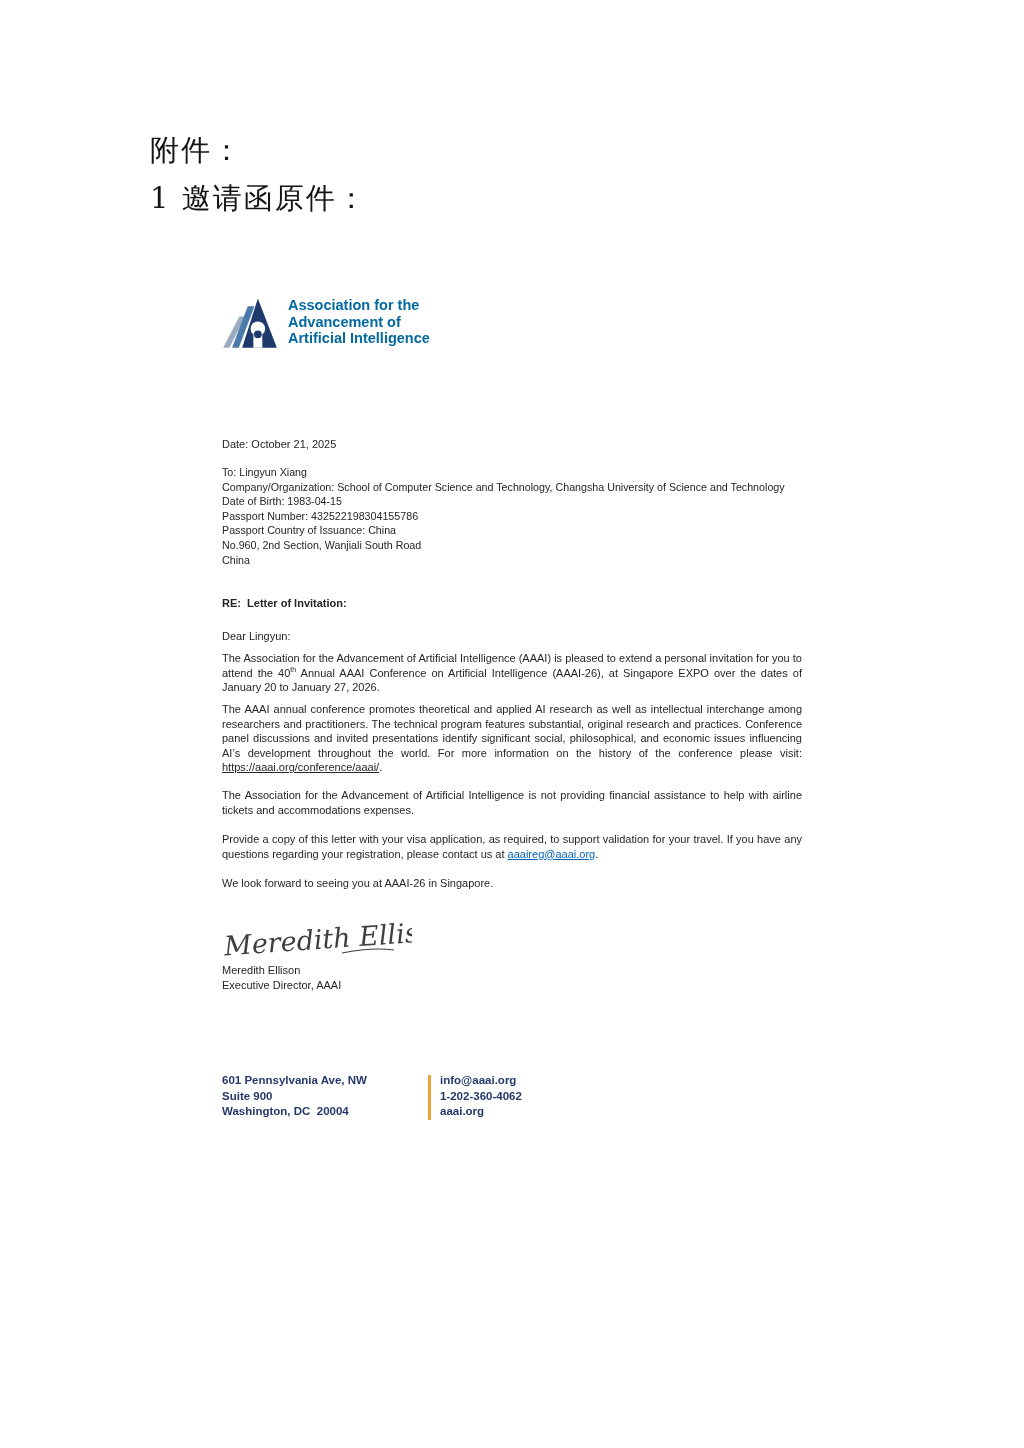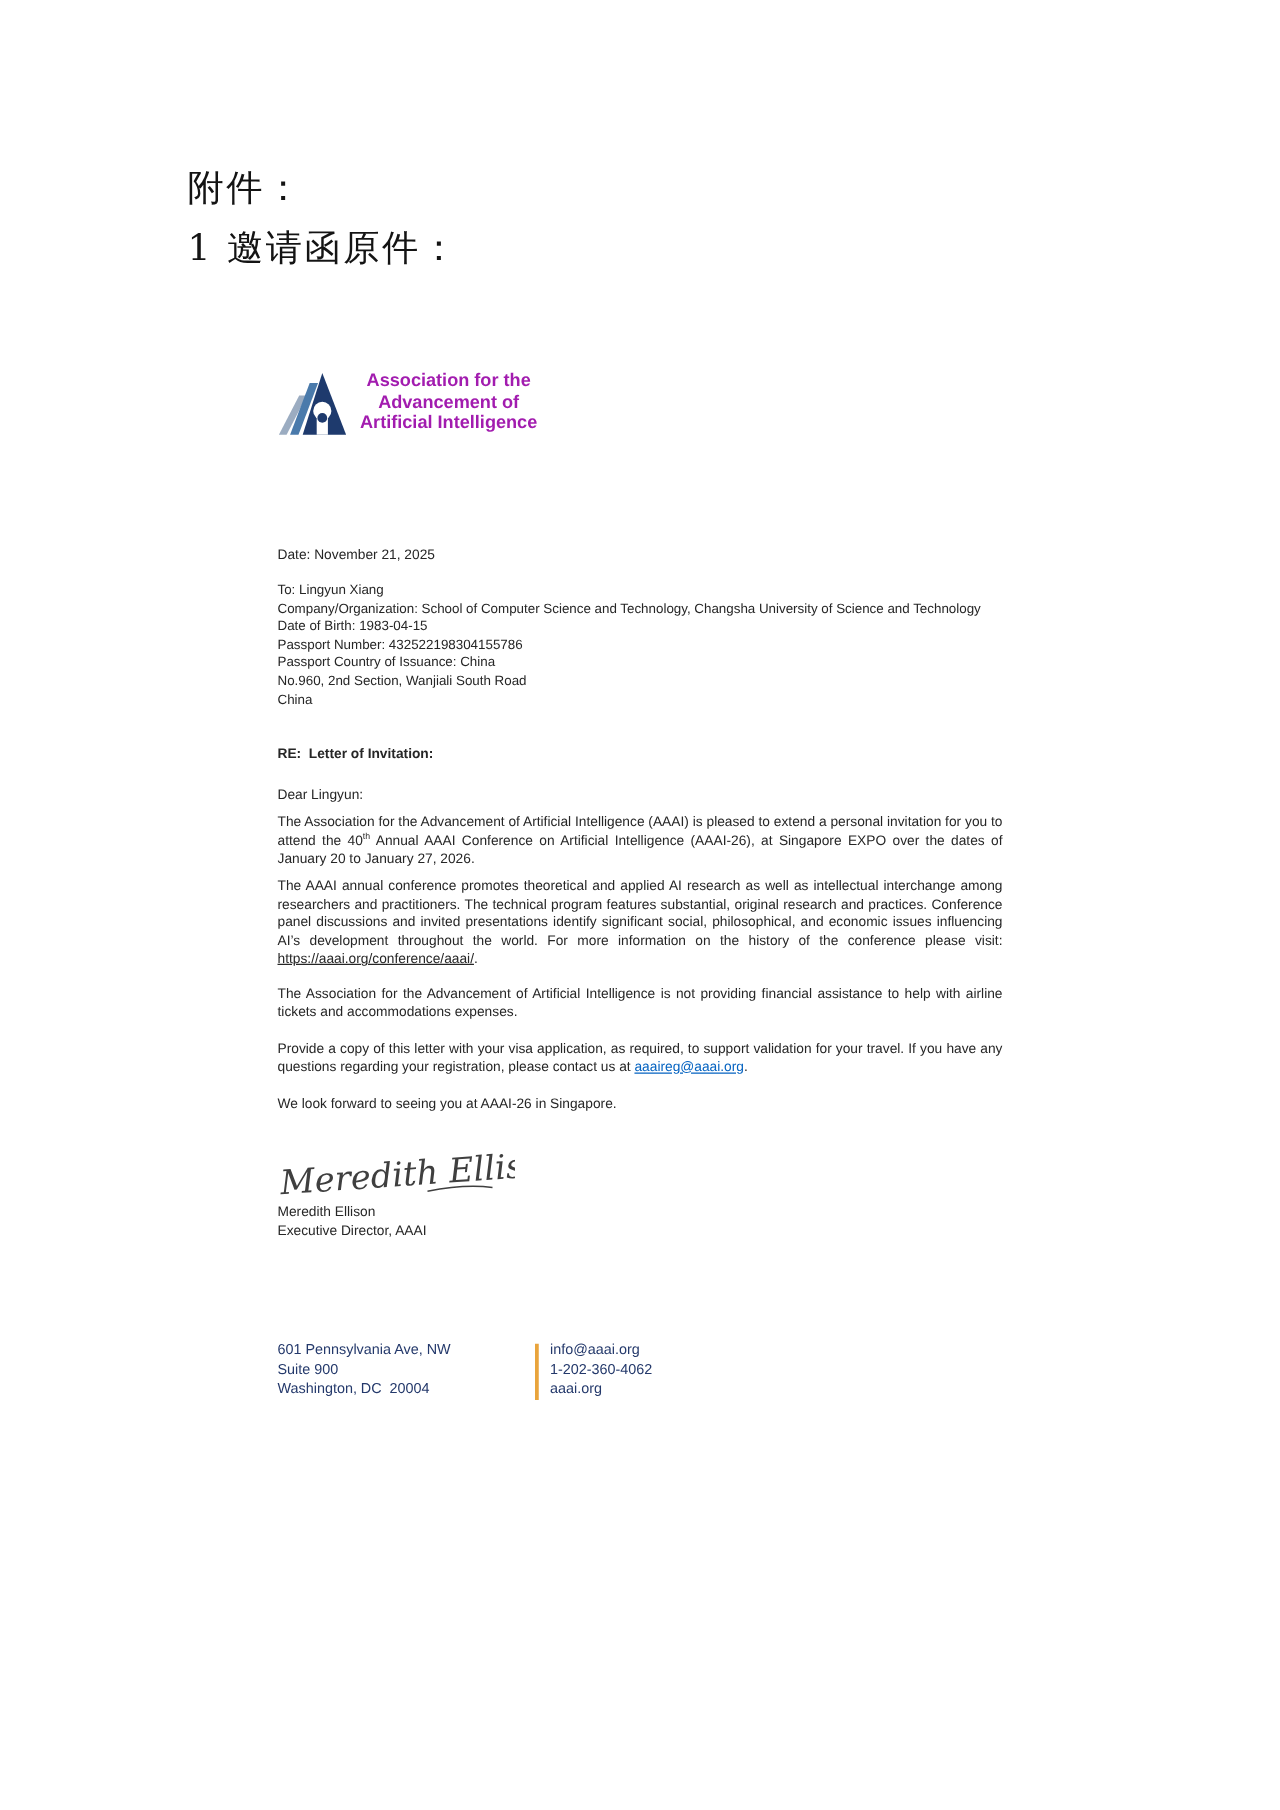--- a/index.html
+++ b/index.html
@@ -21,21 +21,21 @@
   
   .letter{
     position:absolute;left:222px;top:293px;width:580px;height:900px;
     color:#262626;font-size:11px;line-height:14.6px;
   }
   .letter .abs{position:absolute;left:0;width:580px;}
   
   .logo-row{top:0;left:-10px;display:flex;align-items:center;gap:10px;width:420px;}
   .logo-mark{width:56px;height:58px;flex:0 0 auto;}
   .logo-text{
-    color:#a21caf;font-weight:bold;font-size:14.5px;line-height:16.5px;text-align:center;
+    color:#0369a1;font-weight:bold;font-size:14.5px;line-height:16.5px;
   }
   
   .date-line{top:144px;}
   .recipient{top:172px;white-space:nowrap;font-size:10.7px;line-height:14.6px;}
   .re-line{top:303px;font-weight:bold;white-space:pre;}
   .salutation{top:336px;}
   .para{text-align:justify;}
   .p1{top:358px;}
   .p2{top:409px;}
   .p3{top:495px;}
@@ -44,21 +44,21 @@
   .closing{top:610px;}
   .sig{top:624px;height:46px;}
   .signer{top:670px;}
   sup{font-size:7px;line-height:0;}
   .doclink{color:#262626;text-decoration:underline;}
   .maillink{color:#0563c1;text-decoration:underline;}
   
   .footer{top:780px;height:60px;}
   .footer .col{
     position:absolute;top:0;
-    color:#24396b;font-weight:normal;font-size:11.5px;line-height:15.5px;
+    color:#24396b;font-weight:bold;font-size:11.5px;line-height:15.5px;
   }
   .footer .col .line{white-space:pre;}
   .footer .addr{left:0;}
   .footer .contact{left:218px;}
   .footer .divider{
     position:absolute;left:206px;top:2px;width:3px;height:45px;
     background:#e9a43c;
   }
 </style>
 </head>
@@ -88,21 +88,21 @@
 
         <circle cx="64" cy="72" r="7" fill="#1e3a6d"></circle>
       </svg>
       <div class="logo-text">
         <div>Association for the</div>
         <div>Advancement of</div>
         <div>Artificial Intelligence</div>
       </div>
     </div>
 
-    <div class="abs date-line">Date: November 21, 2025</div>
+    <div class="abs date-line">Date: October 21, 2025</div>
 
     <div class="abs recipient">
       <div>To: Lingyun Xiang</div>
       <div>Company/Organization: School of Computer Science and Technology, Changsha University of Science and Technology</div>
       <div>Date of Birth: 1983-04-15</div>
       <div>Passport Number: 432522198304155786</div>
       <div>Passport Country of Issuance: China</div>
       <div>No.960, 2nd Section, Wanjiali South Road</div>
       <div>China</div>
     </div>

